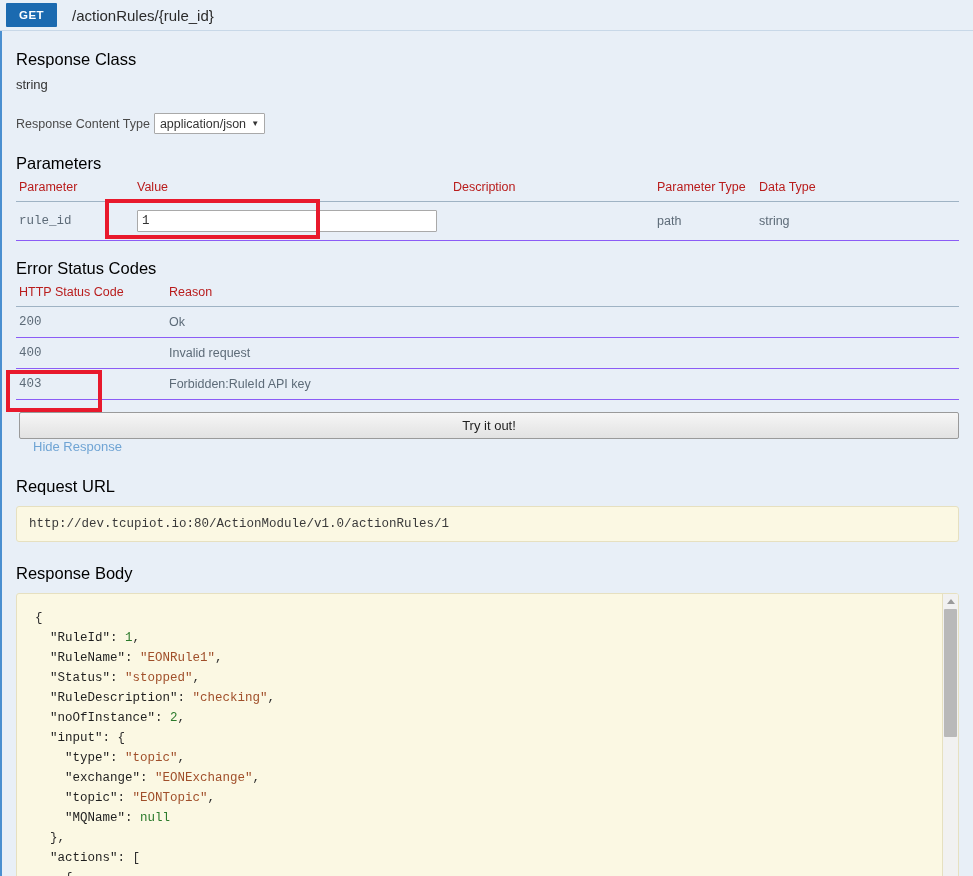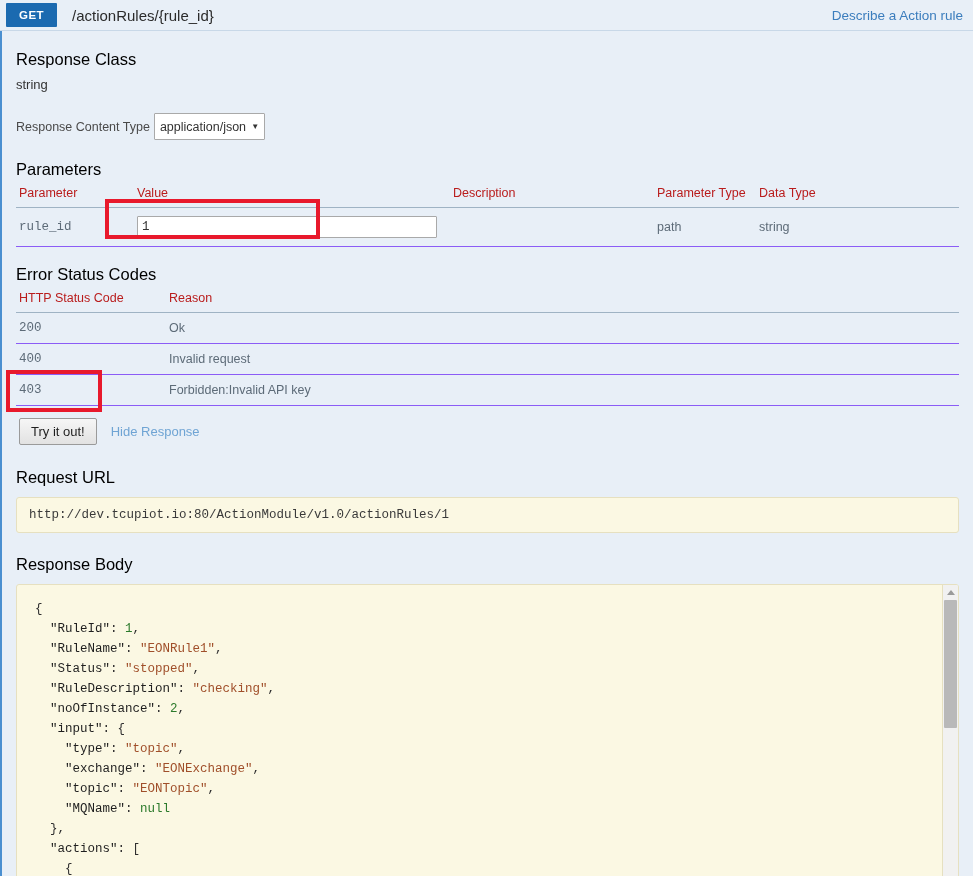--- a/index.html
+++ b/index.html
@@ -84,21 +84,21 @@
   .ct-row {
     display: flex;
     align-items: center;
     padding-top: 21px;
     font-size: 12.5px;
     color: #555555;
   }
   .ct-label { color: #4a4a4a; font-size: 12.5px; }
   .ct-select {
     margin-left: 4px;
-    height: 27px;
+    height: 21px;
     padding: 0 18px 0 5px;
     border: 1px solid #a9a9a9;
     background: #ffffff;
     font-family: "Liberation Sans", sans-serif;
     font-size: 12.5px;
     color: #333333;
     border-radius: 1px;
     position: relative;
     display: inline-flex;
     align-items: center;
@@ -164,23 +164,23 @@
   
   .col-code   { width: 150px; }
   .col-reason { width: auto; }
   table.err-table td { padding: 8px 0 8px 3px; }
 
   .err-title { padding-top: 18px; }
 
   
   .tryout-row {
     display: flex;
-    align-items: center;
     padding-top: 12px;
     padding-left: 3px;
+    flex-direction: column;
   }
   .tryout-btn {
     background: linear-gradient(#f6f6f6, #e2e2e2);
     border: 1px solid #9a9a9a;
     border-radius: 2px;
     font-family: "Liberation Sans", sans-serif;
     font-size: 13px;
     color: #1f1f1f;
     padding: 5px 11px;
     cursor: pointer;
@@ -277,21 +277,20 @@
   #hl-try   { left: 6px;   top: 370px; width: 96px;  height: 42px; }
 </style>
 </head>
 <body>
 
 <div id="page">
 
   <div class="op-header">
     <div class="http-method">GET</div>
     <div class="op-path">/actionRules/{rule_id}</div>
-    <div class="op-summary">Describe a Action rule</div>
   </div>
 
   <div class="content">
 
     <h4 class="section-title resp-class-title">Response Class</h4>
     <div class="plain-type">string</div>
 
     <div class="ct-row">
       <span class="ct-label">Response Content Type</span>
       <span class="ct-select">
@@ -349,21 +348,21 @@
         <tr>
           <td class="mono">200</td>
           <td>Ok</td>
         </tr>
         <tr>
           <td class="mono">400</td>
           <td>Invalid request</td>
         </tr>
         <tr>
           <td class="mono">403</td>
-          <td>Forbidden:Invalid API key</td>
+          <td>Forbidden:RuleId API key</td>
         </tr>
       </tbody>
     </table>
 
     <div class="tryout-row">
       <button class="tryout-btn">Try it out!</button>
       <span class="hide-resp">Hide Response</span>
     </div>
 
     <h4 class="section-title req-title">Request URL</h4>

